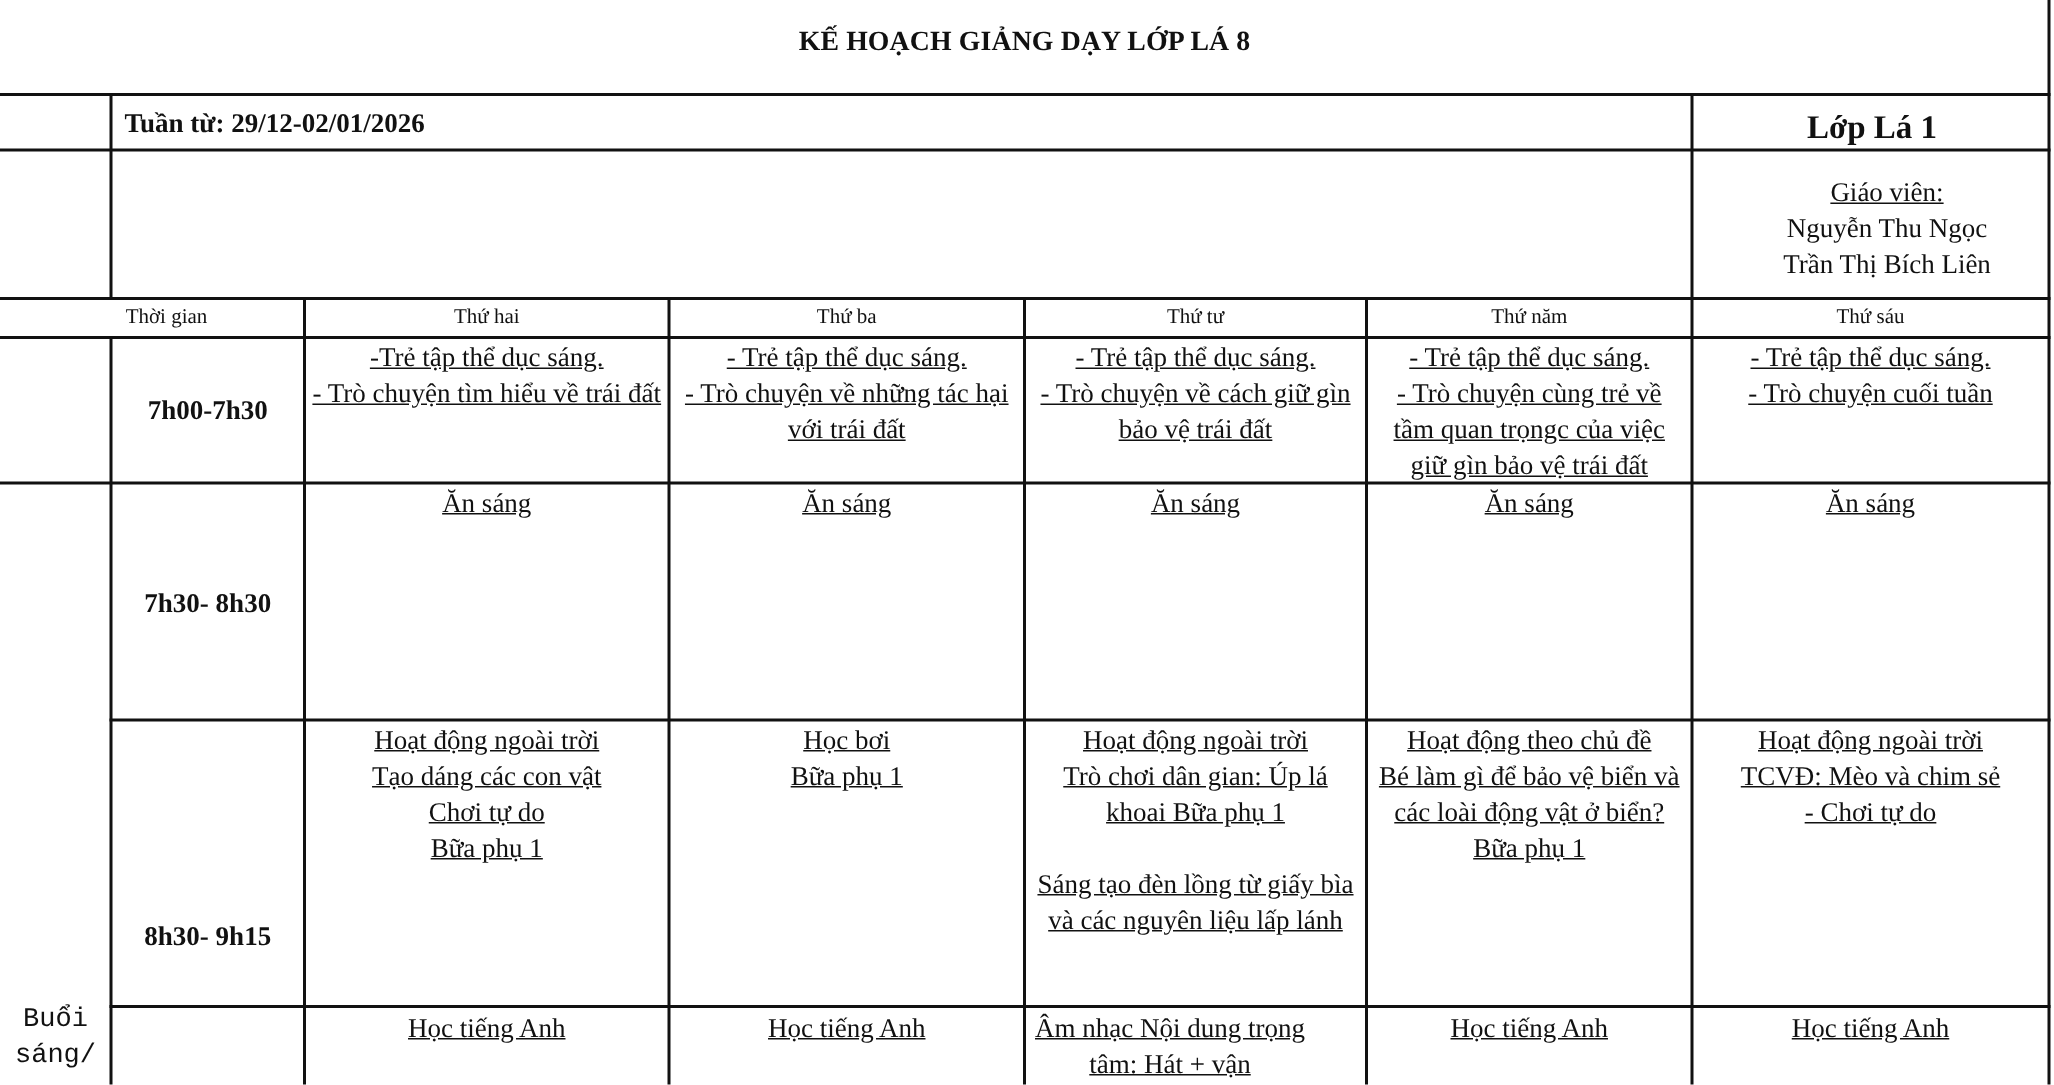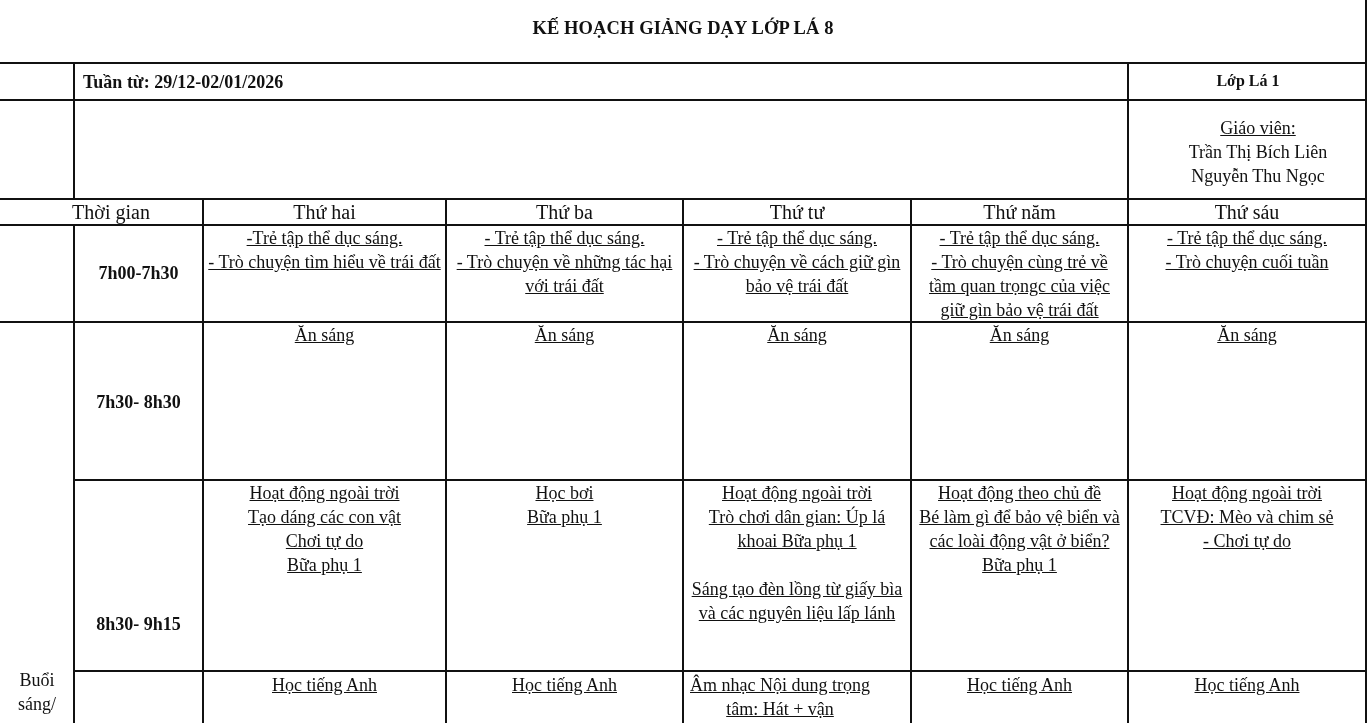--- a/index.html
+++ b/index.html
@@ -9,24 +9,24 @@
       color: #111111;
     }
     .abs { position: absolute; box-sizing: border-box; }
     .hline { position: absolute; height: 2px; background: #111; }
     .vline { position: absolute; width: 2px; background: #111; }
     .title {
       left: 0; top: 18px; width: 1366px; text-align: center;
       font-weight: bold; font-size: 18.5px; letter-spacing: 0.1px;
     }
     .week { left: 83px; top: 72px; font-weight: bold; font-size: 18px; }
-    .cls { left: 1130px; top: 72px; width: 236px; text-align: center; font-weight: bold; font-size: 16px; }
+    .cls { left: 1130px; top: 72px; width: 236px; text-align: center; font-weight: bold; font-size: 22px; }
     .teacher { left: 1130px; top: 116px; width: 236px; text-align: center; font-size: 18px; line-height: 24px; padding-left: 20px; }
     .teacher .lbl { text-decoration: underline; }
-    .hdr { top: 201px; height: 22px; text-align: center; font-size: 20px; line-height: 22px; }
+    .hdr { top: 201px; height: 22px; text-align: center; font-size: 14px; line-height: 22px; }
     .cell { text-align: center; font-size: 18px; line-height: 24px; padding: 0 4px; white-space: pre-line; text-decoration: underline; }
     .time { text-align: center; font-size: 18px; line-height: 24px; font-weight: bold; }
     .session { left: 0; width: 73px; text-align: center; font-size: 18px; line-height: 24px; top: 668px; }
   </style>
 </head>
 <body>
 
 <div class="hline" style="left:0; top:62px; width:1367px;"></div>
 <div class="hline" style="left:0; top:99px; width:1367px;"></div>
 <div class="hline" style="left:0; top:198px; width:1367px;"></div>
@@ -42,22 +42,22 @@
 <div class="vline" style="left:445px; top:198px; height:525px;"></div>
 <div class="vline" style="left:682px; top:198px; height:525px;"></div>
 <div class="vline" style="left:910px; top:198px; height:525px;"></div>
 <div class="vline" style="left:1127px; top:62px; height:661px;"></div>
 
 <div class="abs title">KẾ HOẠCH GIẢNG DẠY LỚP LÁ 8</div>
 <div class="abs week">Tuần từ: 29/12-02/01/2026</div>
 <div class="abs cls">Lớp Lá 1</div>
 <div class="abs teacher">
   <div class="lbl">Giáo viên:</div>
+  <div>Nguyễn Thu Ngọc</div>
   <div>Trần Thị Bích Liên</div>
-  <div>Nguyễn Thu Ngọc</div>
 </div>
 
 <div class="abs hdr" style="left:0; width:222px;">Thời gian</div>
 <div class="abs hdr" style="left:204px; width:241px;">Thứ hai</div>
 <div class="abs hdr" style="left:447px; width:235px;">Thứ ba</div>
 <div class="abs hdr" style="left:684px; width:226px;">Thứ tư</div>
 <div class="abs hdr" style="left:912px; width:215px;">Thứ năm</div>
 <div class="abs hdr" style="left:1129px; width:236px;">Thứ sáu</div>
 
 <div class="abs time" style="left:75px; width:127px; top:261px;">7h00-7h30</div>
@@ -95,13 +95,13 @@
 <div class="abs cell" style="left:1129px; width:236px; top:481px;">Hoạt động ngoài trời
 TCVĐ: Mèo và chim sẻ
 - Chơi tự do</div>
 
 <div class="abs cell" style="left:204px; width:241px; top:673px;">Học tiếng Anh</div>
 <div class="abs cell" style="left:447px; width:235px; top:673px;">Học tiếng Anh</div>
 <div class="abs cell" style="left:668px; width:224px; top:673px;">Âm nhạc             Nội dung trọng tâm: Hát + vận</div>
 <div class="abs cell" style="left:912px; width:215px; top:673px;">Học tiếng Anh</div>
 <div class="abs cell" style="left:1129px; width:236px; top:673px;">Học tiếng Anh</div>
 
-<div class="abs session" style="width:60px; left:7px;">Buổi sáng/</div>
+<div class="abs session" style="width:60px; left:7px;font-family:Liberation Mono, monospace;">Buổi sáng/</div>
 
 </body></html>

